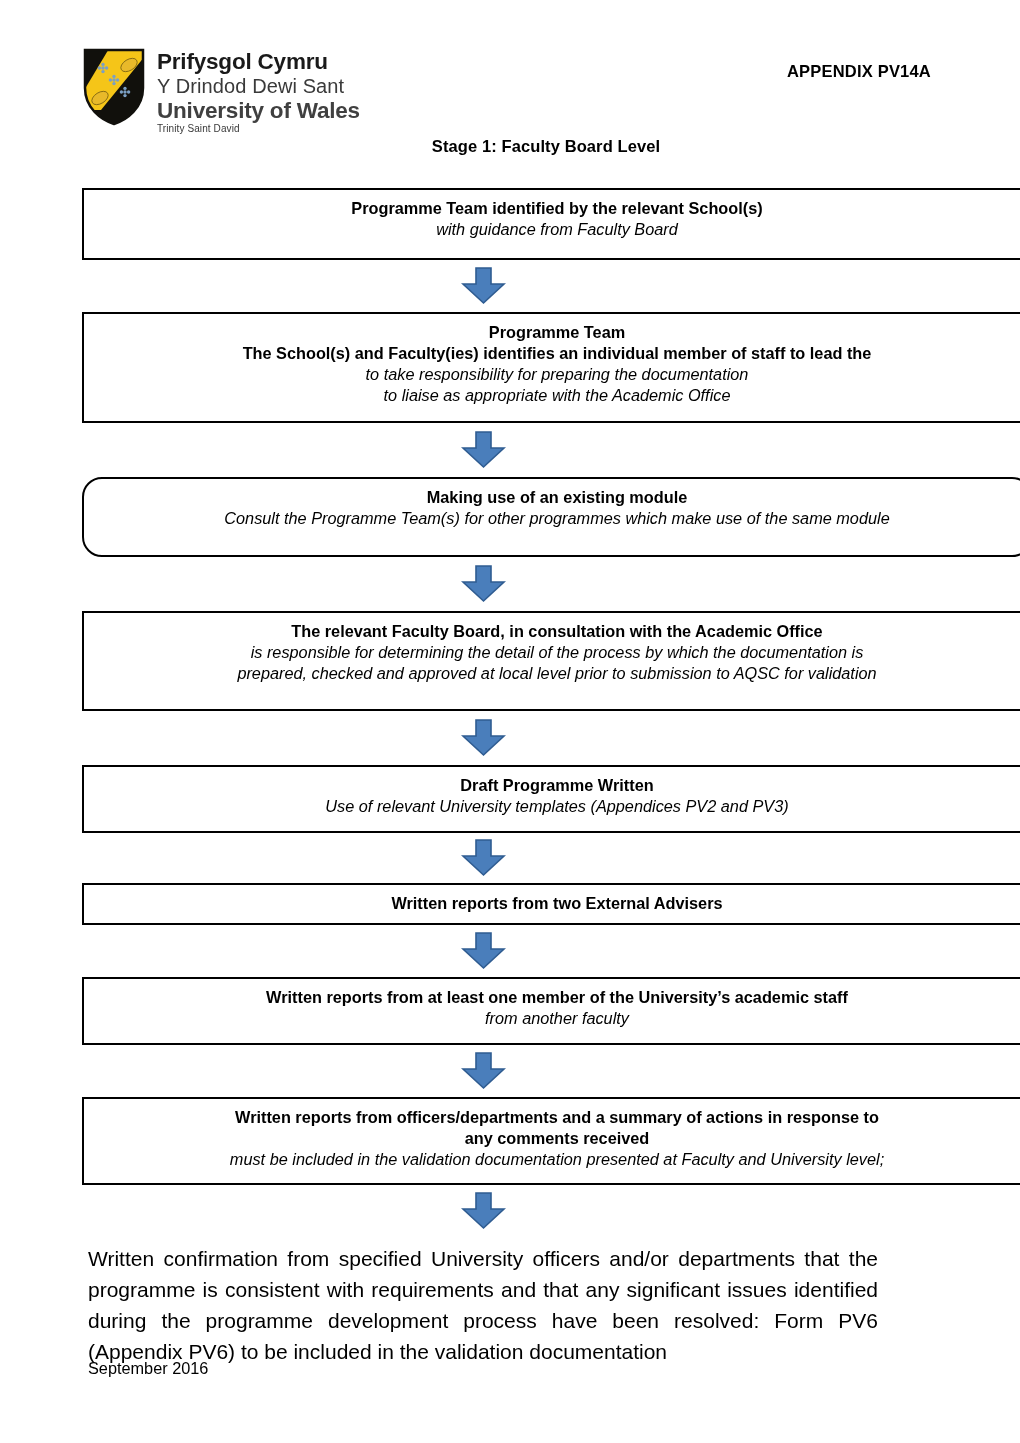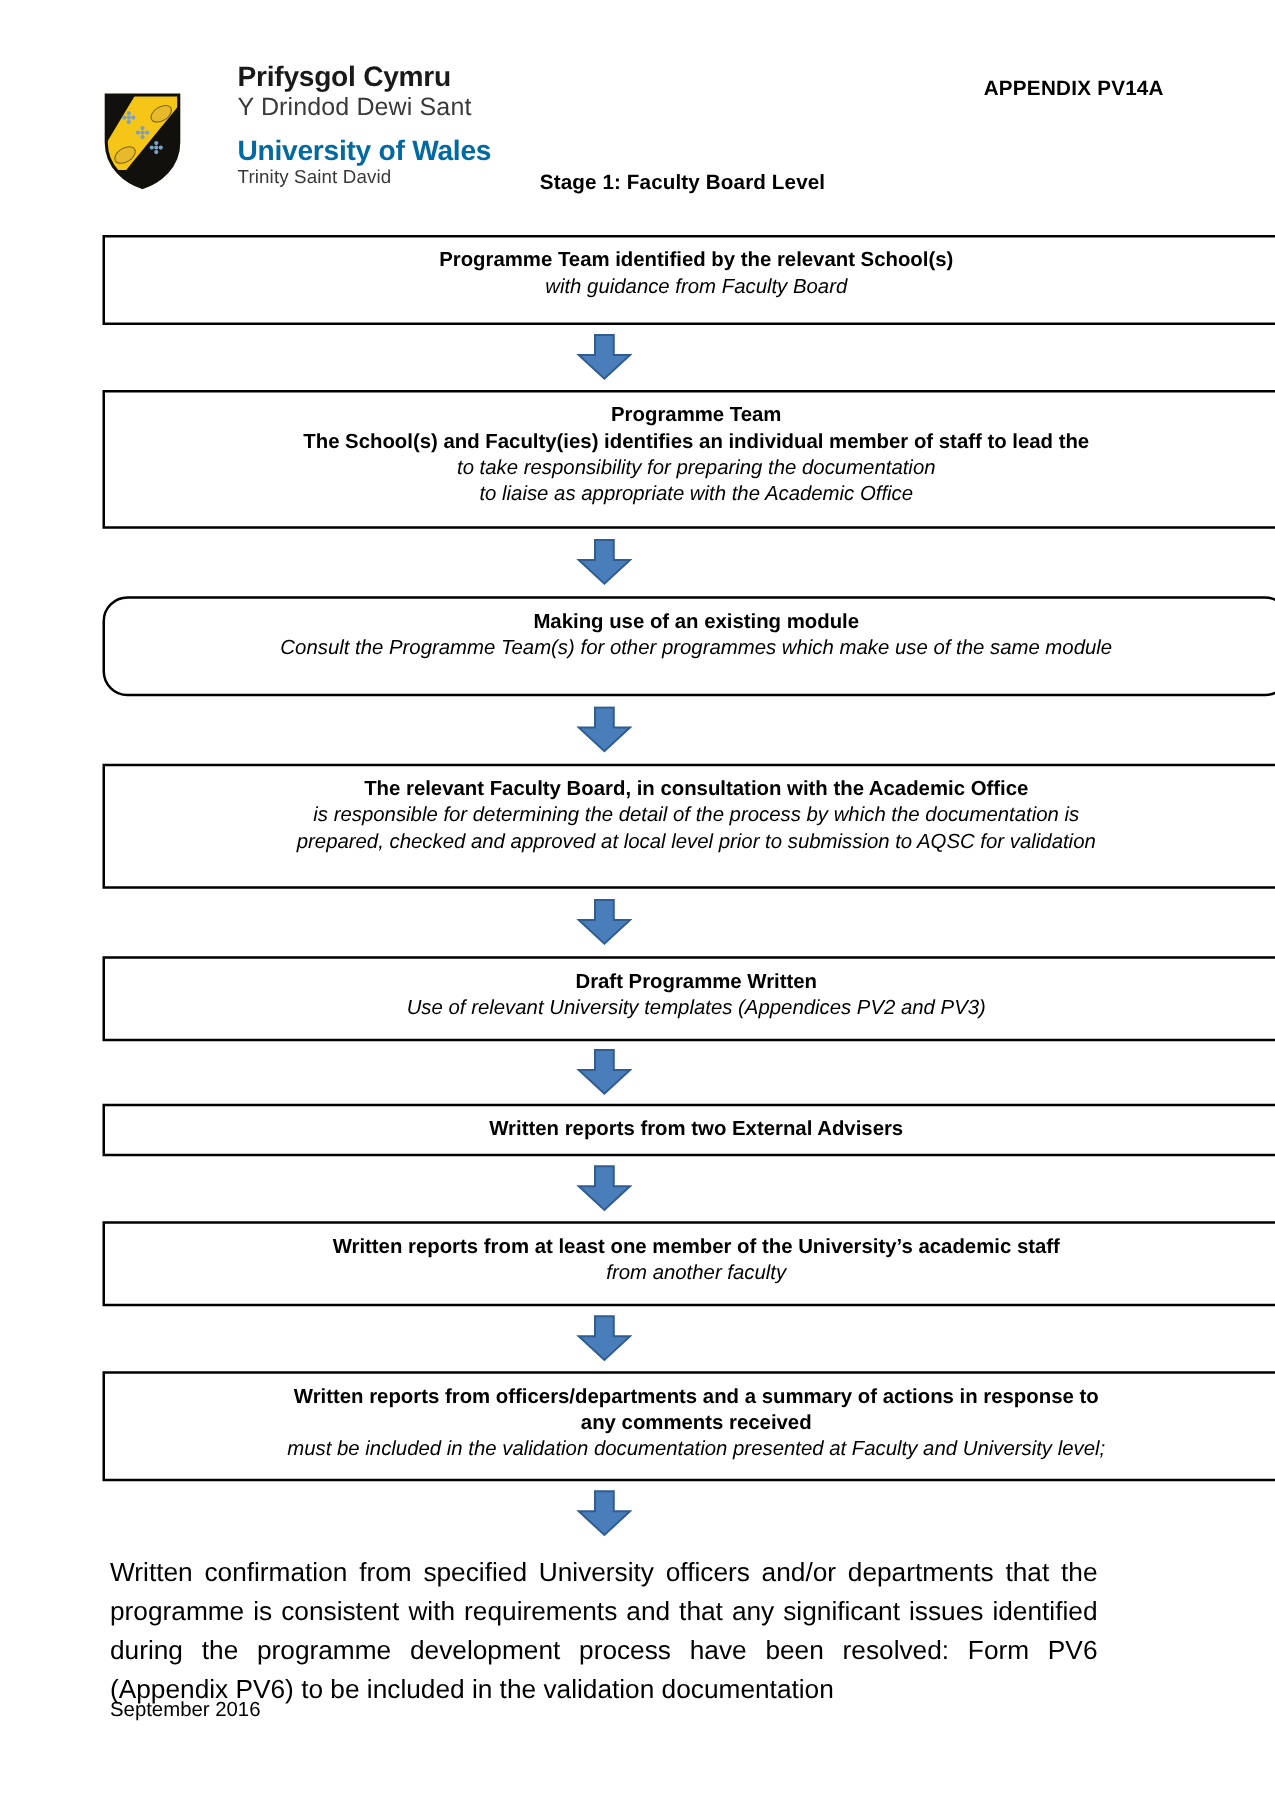--- a/index.html
+++ b/index.html
@@ -8,27 +8,27 @@
     background:#ffffff;
     font-family:"Liberation Sans", sans-serif;
     color:#000000;
     position:relative;
     overflow:hidden;
   }
   .page{position:relative;width:1020px;height:1443px;}
 
   
   .header{position:absolute;left:0;top:0;width:1020px;height:140px;}
-  .logo-wrap{position:absolute;left:83px;top:48px;display:flex;align-items:flex-end;gap:33px;}
+  .logo-wrap{position:absolute;left:83px;top:48px;display:flex;align-items:flex-start;}
   .shield{width:62px;height:78px;flex:0 0 auto;margin-right:12px;}
   .logo-text{padding-top:2px;}
   .logo-l1{font-size:22.5px;font-weight:bold;line-height:1.05;letter-spacing:-0.2px;color:#1a1a1a;}
   .logo-l2{font-size:20px;font-weight:normal;line-height:1.25;color:#3a3a3a;letter-spacing:0.1px;}
-  .logo-l3{font-size:22.5px;font-weight:bold;line-height:1.1;letter-spacing:-0.2px;color:#0369a1;margin-top:10px;}
-  .logo-l4{font-size:15px;font-weight:normal;line-height:1.25;color:#3a3a3a;letter-spacing:0.1px;}
+  .logo-l3{font-size:22.5px;font-weight:bold;line-height:1.1;letter-spacing:-0.2px;color:#404040;margin-top:0;}
+  .logo-l4{font-size:10px;font-weight:normal;line-height:1.25;color:#3a3a3a;letter-spacing:0.1px;}
 
   .appendix{
     position:absolute;right:89px;top:62px;
     font-size:16.5px;font-weight:bold;letter-spacing:0.2px;
   }
   .stage-title{
     position:absolute;left:0;top:137px;width:1020px;
     text-align:center;font-size:16.5px;font-weight:bold;letter-spacing:0.1px;padding-left:36px;
   }
 

